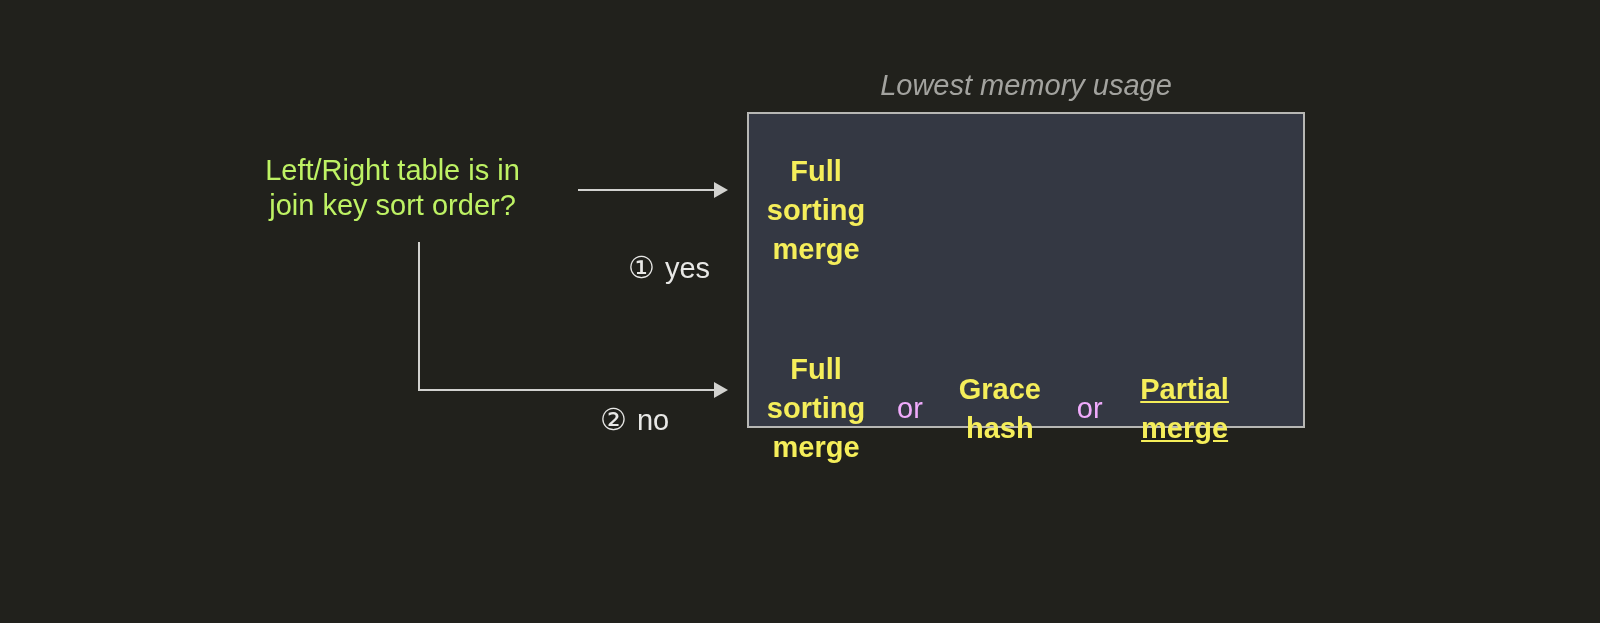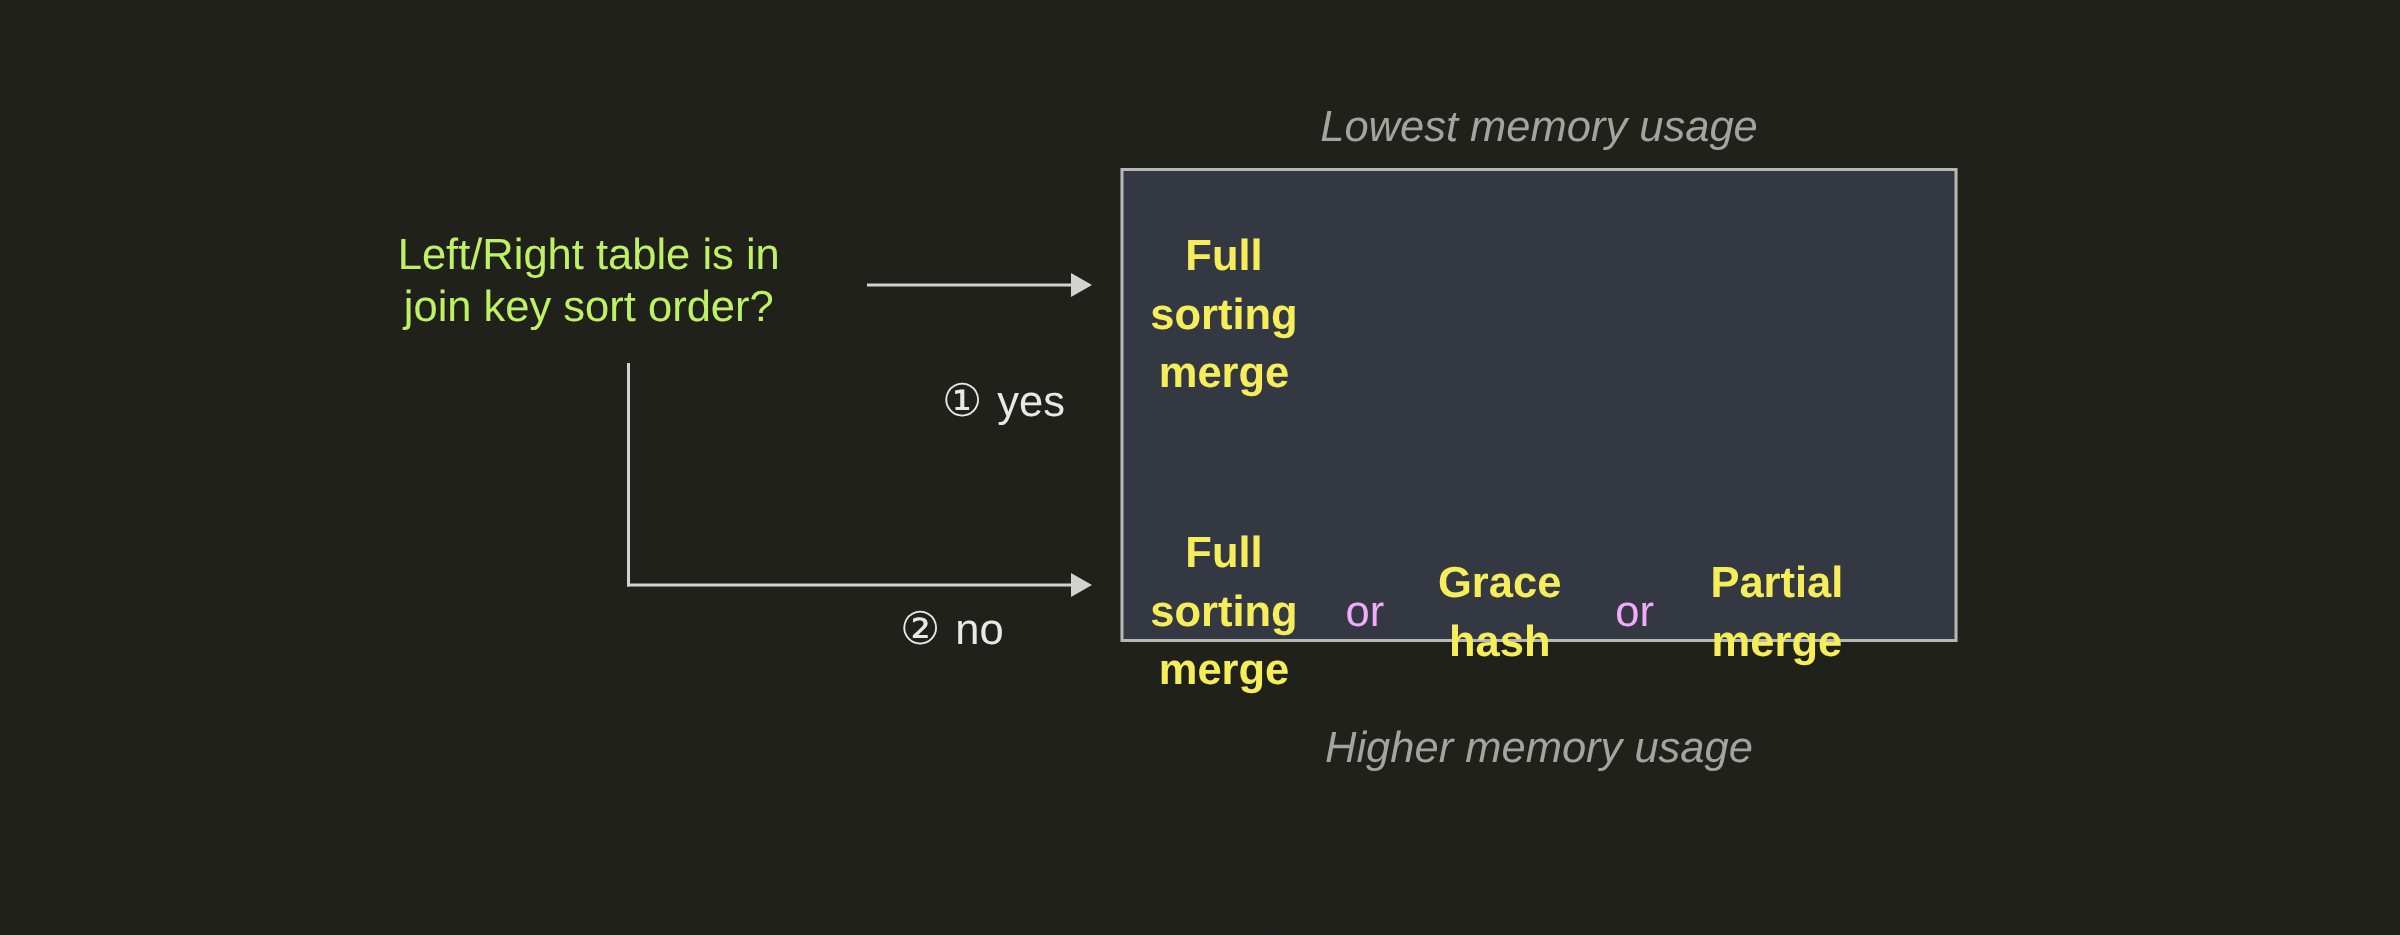--- a/index.html
+++ b/index.html
@@ -129,21 +129,21 @@
     color: #f0abfc;
     font-size: 29px;
     font-weight: normal;
     line-height: 39px;
     padding: 0 22px;
     white-space: nowrap;
   }
   #opt-sorted-0   { width: 118px; }
   #opt-unsorted-0 { width: 118px; }
   #opt-unsorted-1 { width: 110px; }
-  #opt-unsorted-2 { width: 120px; }
+  #opt-unsorted-2 { width: 120px; text-decoration: underline; }
 </style>
 </head>
 <body>
 
 <div id="stage">
 
   <div id="question">Left/Right table is in
 join key sort order?</div>
 
   <div class="conn-line" id="yes-line"></div>
@@ -154,21 +154,20 @@
   <div class="arrowhead" id="no-head"></div>
 
   <div class="branch-label" id="label-yes">
     <span class="circled">①</span><span>yes</span>
   </div>
   <div class="branch-label" id="label-no">
     <span class="circled">②</span><span>no</span>
   </div>
 
   <div class="caption" id="caption-top">Lowest memory usage</div>
-  <div class="caption" id="caption-bottom">Higher memory usage</div>
 
   <div id="outcome-box">
 
     <div class="option-row" id="row-sorted">
       <div class="option" id="opt-sorted-0">Full
 sorting
 merge</div>
     </div>
 
     <div class="option-row" id="row-unsorted">

